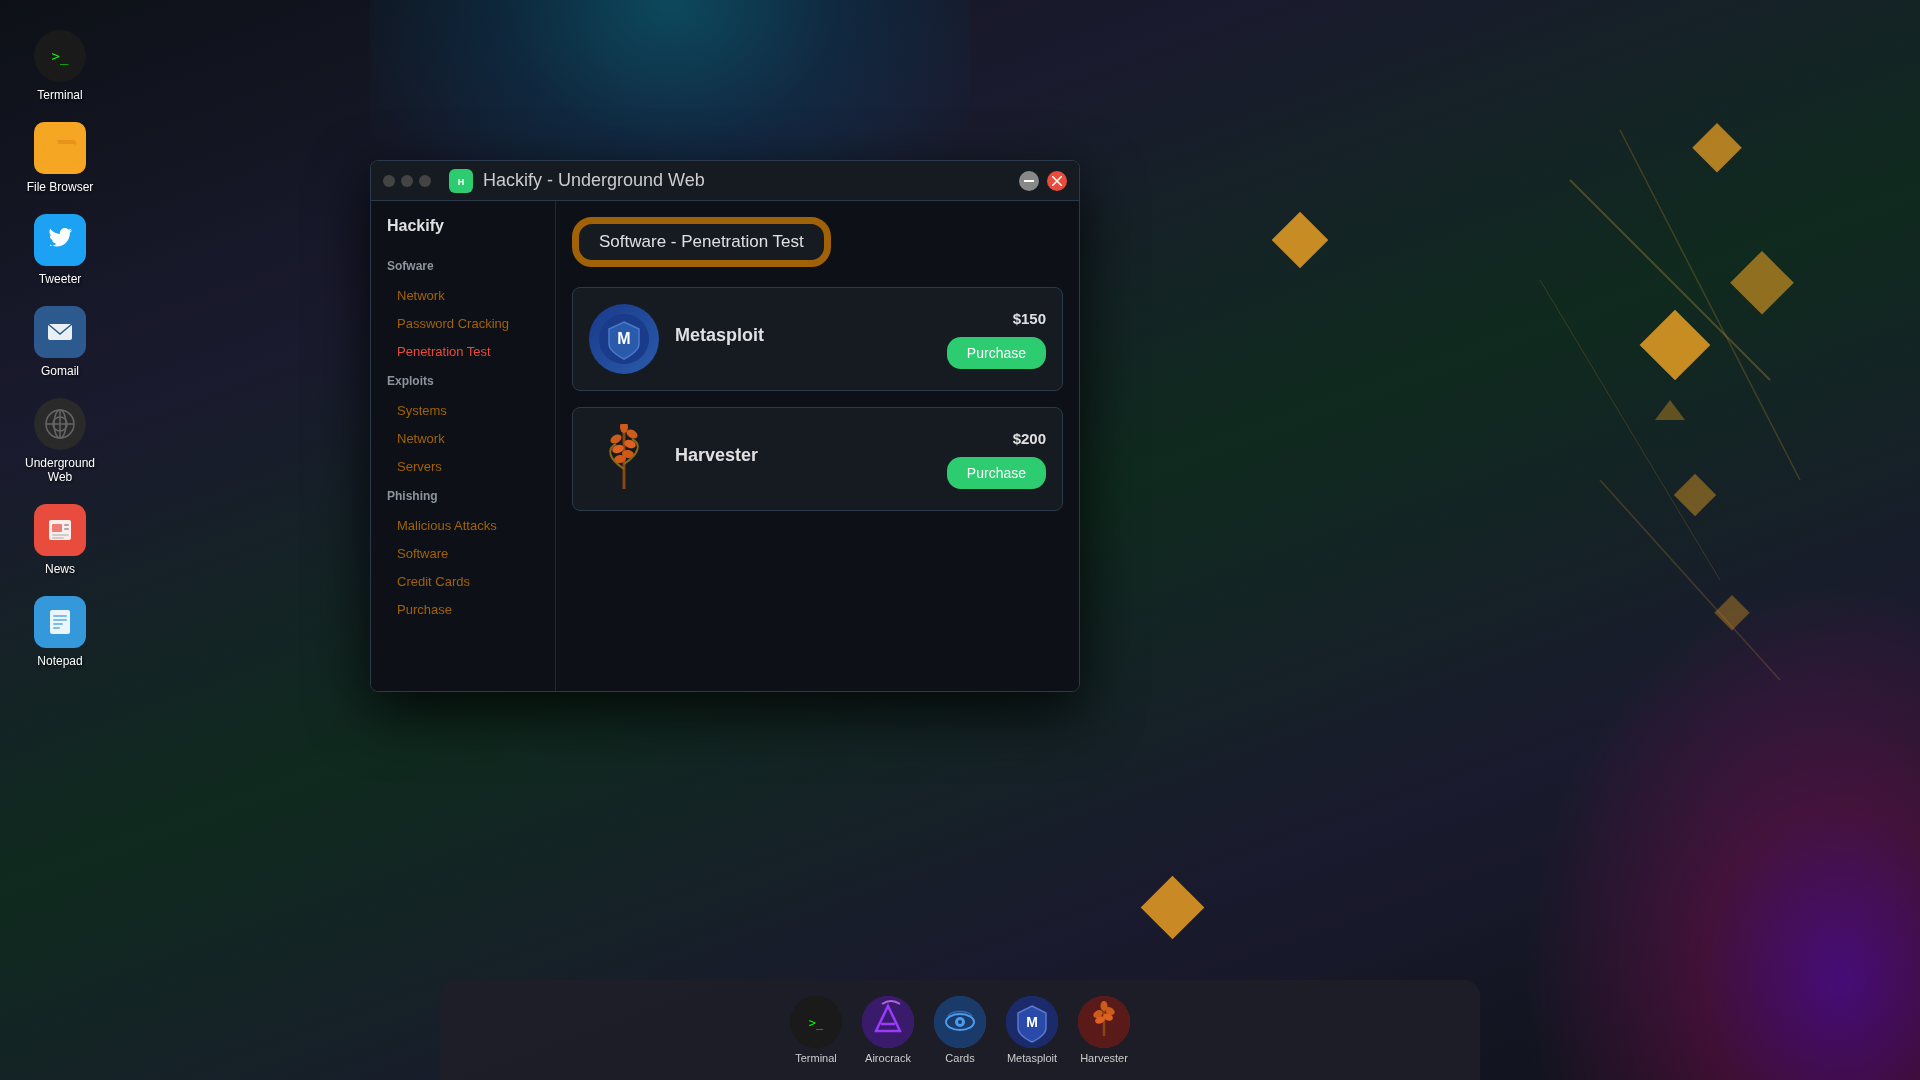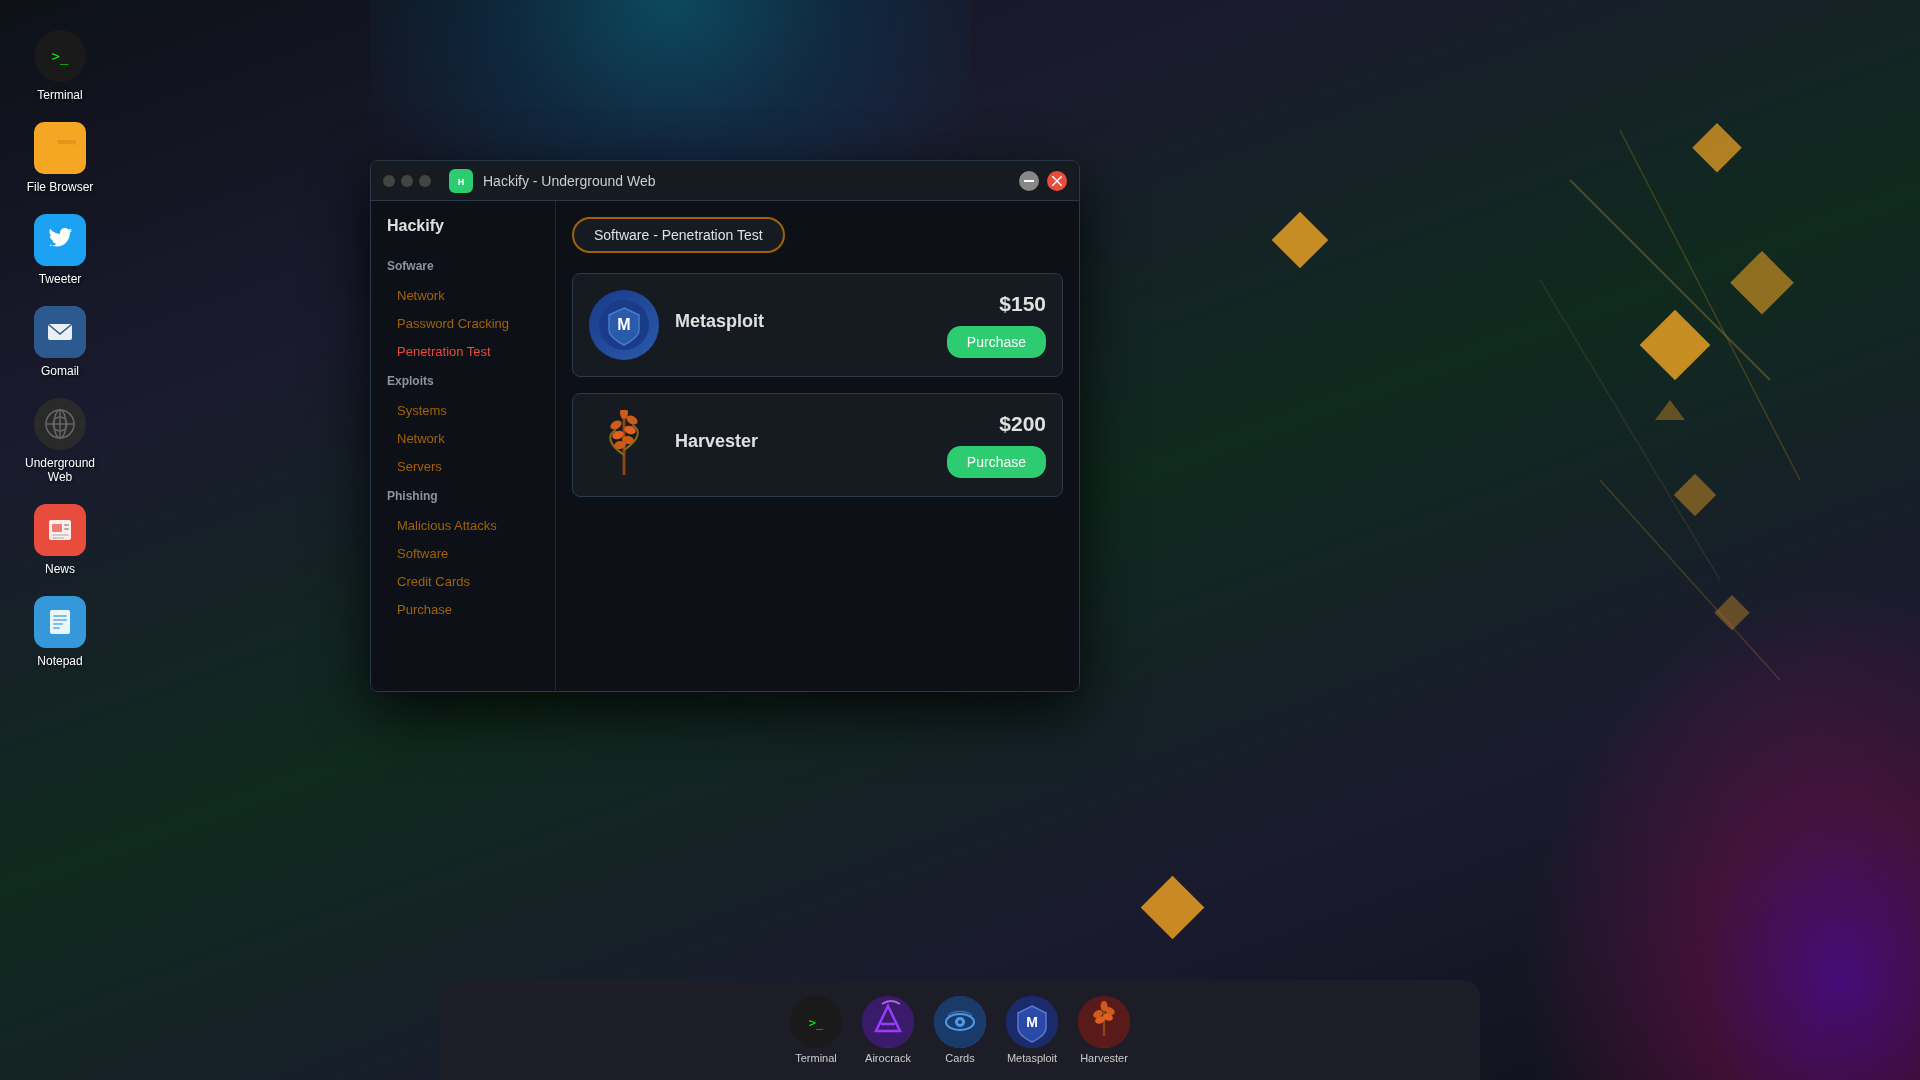--- a/index.html
+++ b/index.html
@@ -105,21 +105,21 @@
       background: #2ecc71;
       border-radius: 6px;
       display: flex;
       align-items: center;
       justify-content: center;
       font-size: 12px;
       margin-left: 8px;
     }
     .title-bar-text {
       color: #ccc;
-      font-size: 14px;
+      font-size: 18px;
       flex: 1;
     }
     .title-bar-controls {
       display: flex;
       gap: 8px;
     }
     .win-ctrl {
       width: 20px;
       height: 20px;
       border-radius: 50%;
@@ -181,25 +181,25 @@
     .main-content {
       flex: 1;
       background: #0d1117;
       overflow-y: auto;
       padding: 16px;
     }
 
     
     .page-tab {
       background: #161b22;
-      border: 2px solid #a16207;
+      border: 7px solid #a16207;
       border-radius: 20px;
       padding: 8px 20px;
       color: #e0e0e0;
-      font-size: 14px;
+      font-size: 17px;
       display: inline-block;
       margin-bottom: 20px;
     }
 
     
     .product-card {
       background: #161b22;
       border: 1px solid #2a3a4a;
       border-radius: 8px;
       padding: 16px;
@@ -224,21 +224,21 @@
     }
     .product-actions {
       display: flex;
       flex-direction: column;
       align-items: flex-end;
       gap: 10px;
       flex-shrink: 0;
     }
     .product-price {
       color: #e0e0e0;
-      font-size: 21px;
+      font-size: 15px;
       font-weight: 600;
     }
     .purchase-btn {
       background: #2ecc71;
       color: #fff;
       border: none;
       border-radius: 14px;
       padding: 8px 20px;
       font-size: 14px;
       cursor: pointer;

